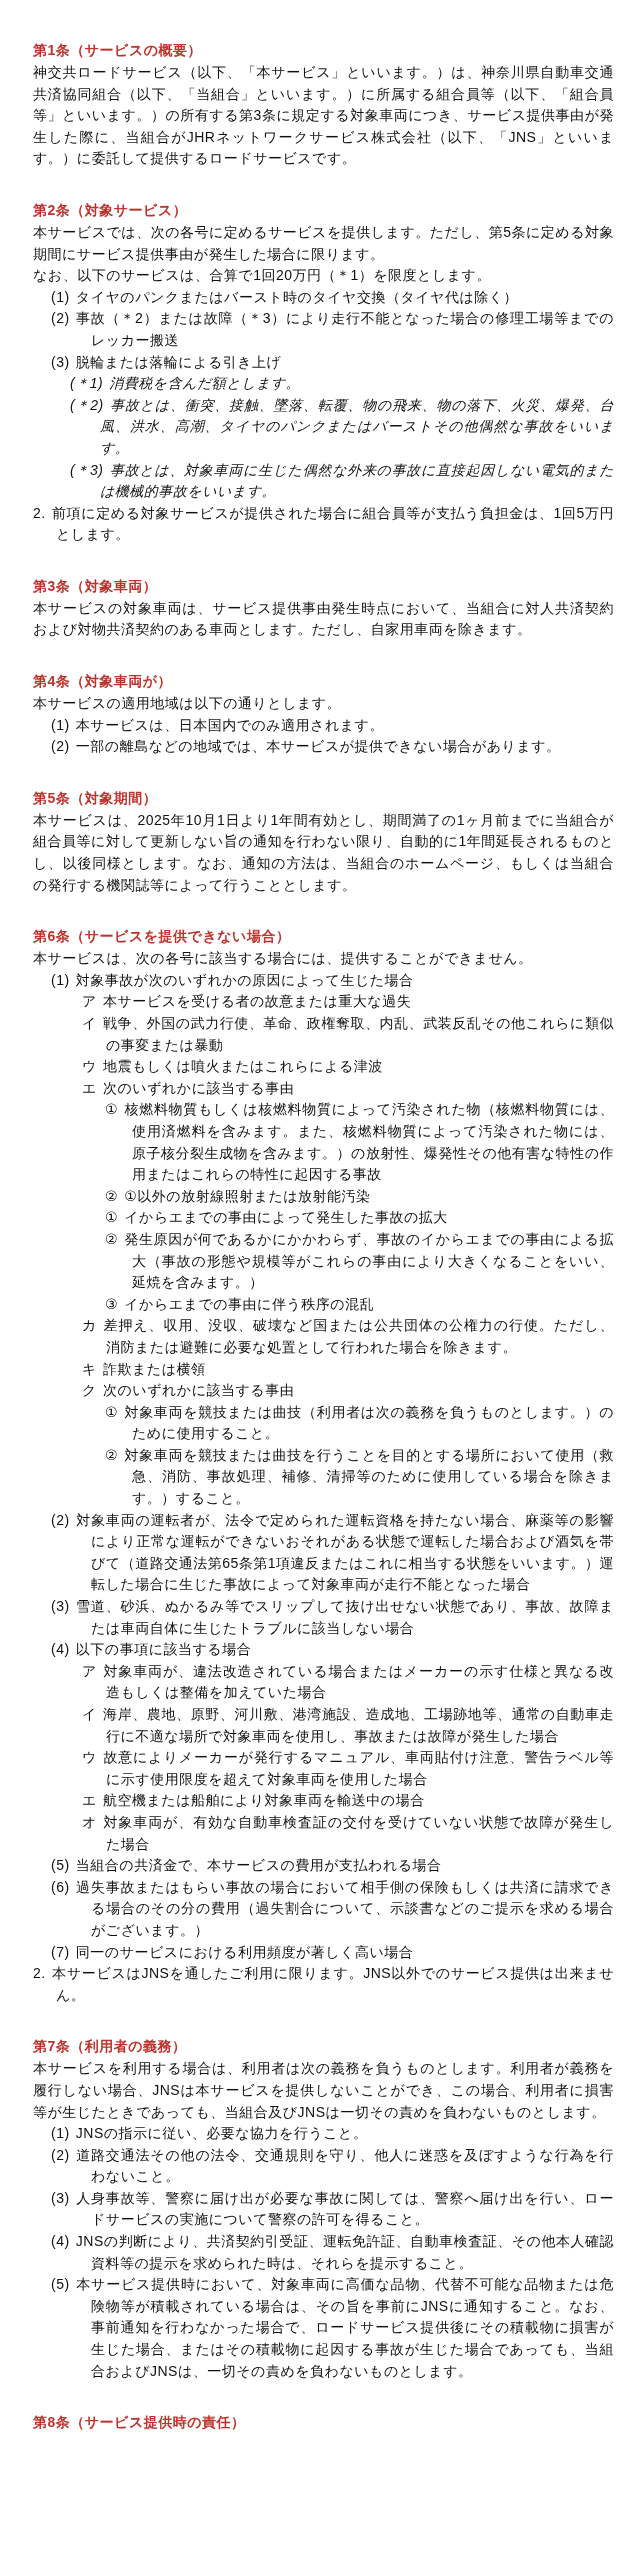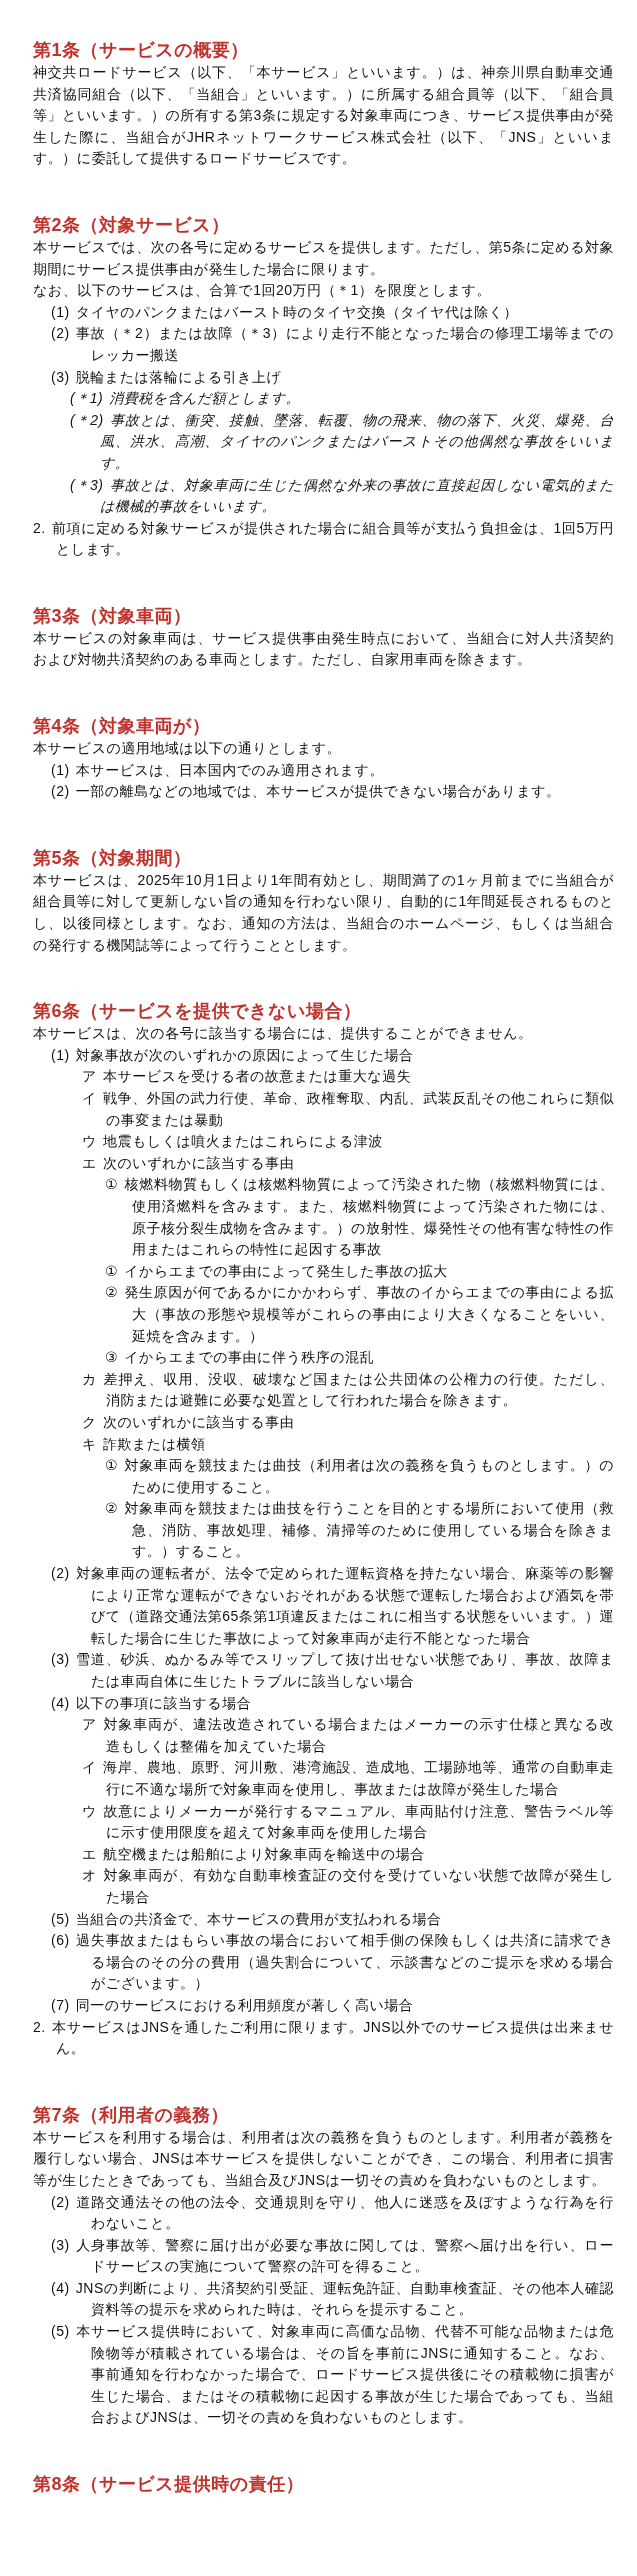--- a/index.html
+++ b/index.html
@@ -13,26 +13,26 @@
     min-height:3298px;
     box-sizing:border-box;
     background:var(--paper);
     color:var(--ink);
     font-family:"Liberation Sans","DejaVu Sans",sans-serif;
     font-size:14px;
     line-height:21.6px;
     padding:39px 24px 31px 33px;
     overflow:hidden;
   }
-  .section{margin-top:44px;}
+  .section{margin-top:29px;}
   .section:first-child{margin-top:0;}
   h2.heading{
     margin:0;
     padding:0;
-    font-size:18px;
+    font-size:14px;
     line-height:23px;
     font-weight:bold;
     color:var(--accent);
     letter-spacing:0.5px;
   }
   .block{
     margin:0;
     letter-spacing:0.5px;
     text-align:justify;
   }
@@ -81,44 +81,46 @@
       </section>
       <section class="section">
         <h2 class="heading">第6条（サービスを提供できない場合）</h2>
         <div class="block b-p"><span>本サービスは、次の各号に該当する場合には、提供することができません。</span></div>
         <div class="block b-paren"><span class="marker">(1)</span><span>対象事故が次のいずれかの原因によって生じた場合</span></div>
         <div class="block b-kana"><span class="marker">ア</span><span>本サービスを受ける者の故意または重大な過失</span></div>
         <div class="block b-kana"><span class="marker">イ</span><span>戦争、外国の武力行使、革命、政権奪取、内乱、武装反乱その他これらに類似の事変または暴動</span></div>
         <div class="block b-kana"><span class="marker">ウ</span><span>地震もしくは噴火またはこれらによる津波</span></div>
         <div class="block b-kana"><span class="marker">エ</span><span>次のいずれかに該当する事由</span></div>
         <div class="block b-circ"><span class="marker">①</span><span>核燃料物質もしくは核燃料物質によって汚染された物（核燃料物質には、使用済燃料を含みます。また、核燃料物質によって汚染された物には、原子核分裂生成物を含みます。）の放射性、爆発性その他有害な特性の作用またはこれらの特性に起因する事故</span></div>
+        <div class="block b-circ"><span class="marker">②</span><span>①以外の放射線照射または放射能汚染</span></div>
         <div class="block b-circ"><span class="marker">①</span><span>イからエまでの事由によって発生した事故の拡大</span></div>
         <div class="block b-circ"><span class="marker">②</span><span>発生原因が何であるかにかかわらず、事故のイからエまでの事由による拡大（事故の形態や規模等がこれらの事由により大きくなることをいい、延焼を含みます。）</span></div>
         <div class="block b-circ"><span class="marker">③</span><span>イからエまでの事由に伴う秩序の混乱</span></div>
         <div class="block b-kana"><span class="marker">カ</span><span>差押え、収用、没収、破壊など国または公共団体の公権力の行使。ただし、消防または避難に必要な処置として行われた場合を除きます。</span></div>
+        <div class="block b-kana"><span class="marker">キ</span><span>詐欺または横領</span></div>
         <div class="block b-kana"><span class="marker">ク</span><span>次のいずれかに該当する事由</span></div>
-        <div class="block b-kana"><span class="marker">キ</span><span>詐欺または横領</span></div>
         <div class="block b-circ"><span class="marker">①</span><span>対象車両を競技または曲技（利用者は次の義務を負うものとします。）のために使用すること。</span></div>
         <div class="block b-circ"><span class="marker">②</span><span>対象車両を競技または曲技を行うことを目的とする場所において使用（救急、消防、事故処理、補修、清掃等のために使用している場合を除きます。）すること。</span></div>
         <div class="block b-paren"><span class="marker">(2)</span><span>対象車両の運転者が、法令で定められた運転資格を持たない場合、麻薬等の影響により正常な運転ができないおそれがある状態で運転した場合および酒気を帯びて（道路交通法第65条第1項違反またはこれに相当する状態をいいます。）運転した場合に生じた事故によって対象車両が走行不能となった場合</span></div>
         <div class="block b-paren"><span class="marker">(3)</span><span>雪道、砂浜、ぬかるみ等でスリップして抜け出せない状態であり、事故、故障または車両自体に生じたトラブルに該当しない場合</span></div>
         <div class="block b-paren"><span class="marker">(4)</span><span>以下の事項に該当する場合</span></div>
         <div class="block b-kana"><span class="marker">ア</span><span>対象車両が、違法改造されている場合またはメーカーの示す仕様と異なる改造もしくは整備を加えていた場合</span></div>
         <div class="block b-kana"><span class="marker">イ</span><span>海岸、農地、原野、河川敷、港湾施設、造成地、工場跡地等、通常の自動車走行に不適な場所で対象車両を使用し、事故または故障が発生した場合</span></div>
         <div class="block b-kana"><span class="marker">ウ</span><span>故意によりメーカーが発行するマニュアル、車両貼付け注意、警告ラベル等に示す使用限度を超えて対象車両を使用した場合</span></div>
         <div class="block b-kana"><span class="marker">エ</span><span>航空機または船舶により対象車両を輸送中の場合</span></div>
         <div class="block b-kana"><span class="marker">オ</span><span>対象車両が、有効な自動車検査証の交付を受けていない状態で故障が発生した場合</span></div>
         <div class="block b-paren"><span class="marker">(5)</span><span>当組合の共済金で、本サービスの費用が支払われる場合</span></div>
         <div class="block b-paren"><span class="marker">(6)</span><span>過失事故またはもらい事故の場合において相手側の保険もしくは共済に請求できる場合のその分の費用（過失割合について、示談書などのご提示を求める場合がございます。）</span></div>
         <div class="block b-paren"><span class="marker">(7)</span><span>同一のサービスにおける利用頻度が著しく高い場合</span></div>
         <div class="block b-num"><span class="marker">2.</span><span>本サービスはJNSを通したご利用に限ります。JNS以外でのサービス提供は出来ません。</span></div>
       </section>
       <section class="section">
         <h2 class="heading">第7条（利用者の義務）</h2>
         <div class="block b-p"><span>本サービスを利用する場合は、利用者は次の義務を負うものとします。利用者が義務を履行しない場合、JNSは本サービスを提供しないことができ、この場合、利用者に損害等が生じたときであっても、当組合及びJNSは一切その責めを負わないものとします。</span></div>
+        <div class="block b-paren"><span class="marker">(1)</span><span>JNSの指示に従い、必要な協力を行うこと。</span></div>
         <div class="block b-paren"><span class="marker">(2)</span><span>道路交通法その他の法令、交通規則を守り、他人に迷惑を及ぼすような行為を行わないこと。</span></div>
         <div class="block b-paren"><span class="marker">(3)</span><span>人身事故等、警察に届け出が必要な事故に関しては、警察へ届け出を行い、ロードサービスの実施について警察の許可を得ること。</span></div>
         <div class="block b-paren"><span class="marker">(4)</span><span>JNSの判断により、共済契約引受証、運転免許証、自動車検査証、その他本人確認資料等の提示を求められた時は、それらを提示すること。</span></div>
         <div class="block b-paren"><span class="marker">(5)</span><span>本サービス提供時において、対象車両に高価な品物、代替不可能な品物または危険物等が積載されている場合は、その旨を事前にJNSに通知すること。なお、事前通知を行わなかった場合で、ロードサービス提供後にその積載物に損害が生じた場合、またはその積載物に起因する事故が生じた場合であっても、当組合およびJNSは、一切その責めを負わないものとします。</span></div>
       </section>
       <section class="section">
         <h2 class="heading">第8条（サービス提供時の責任）</h2>
       </section>
     </div>
 

